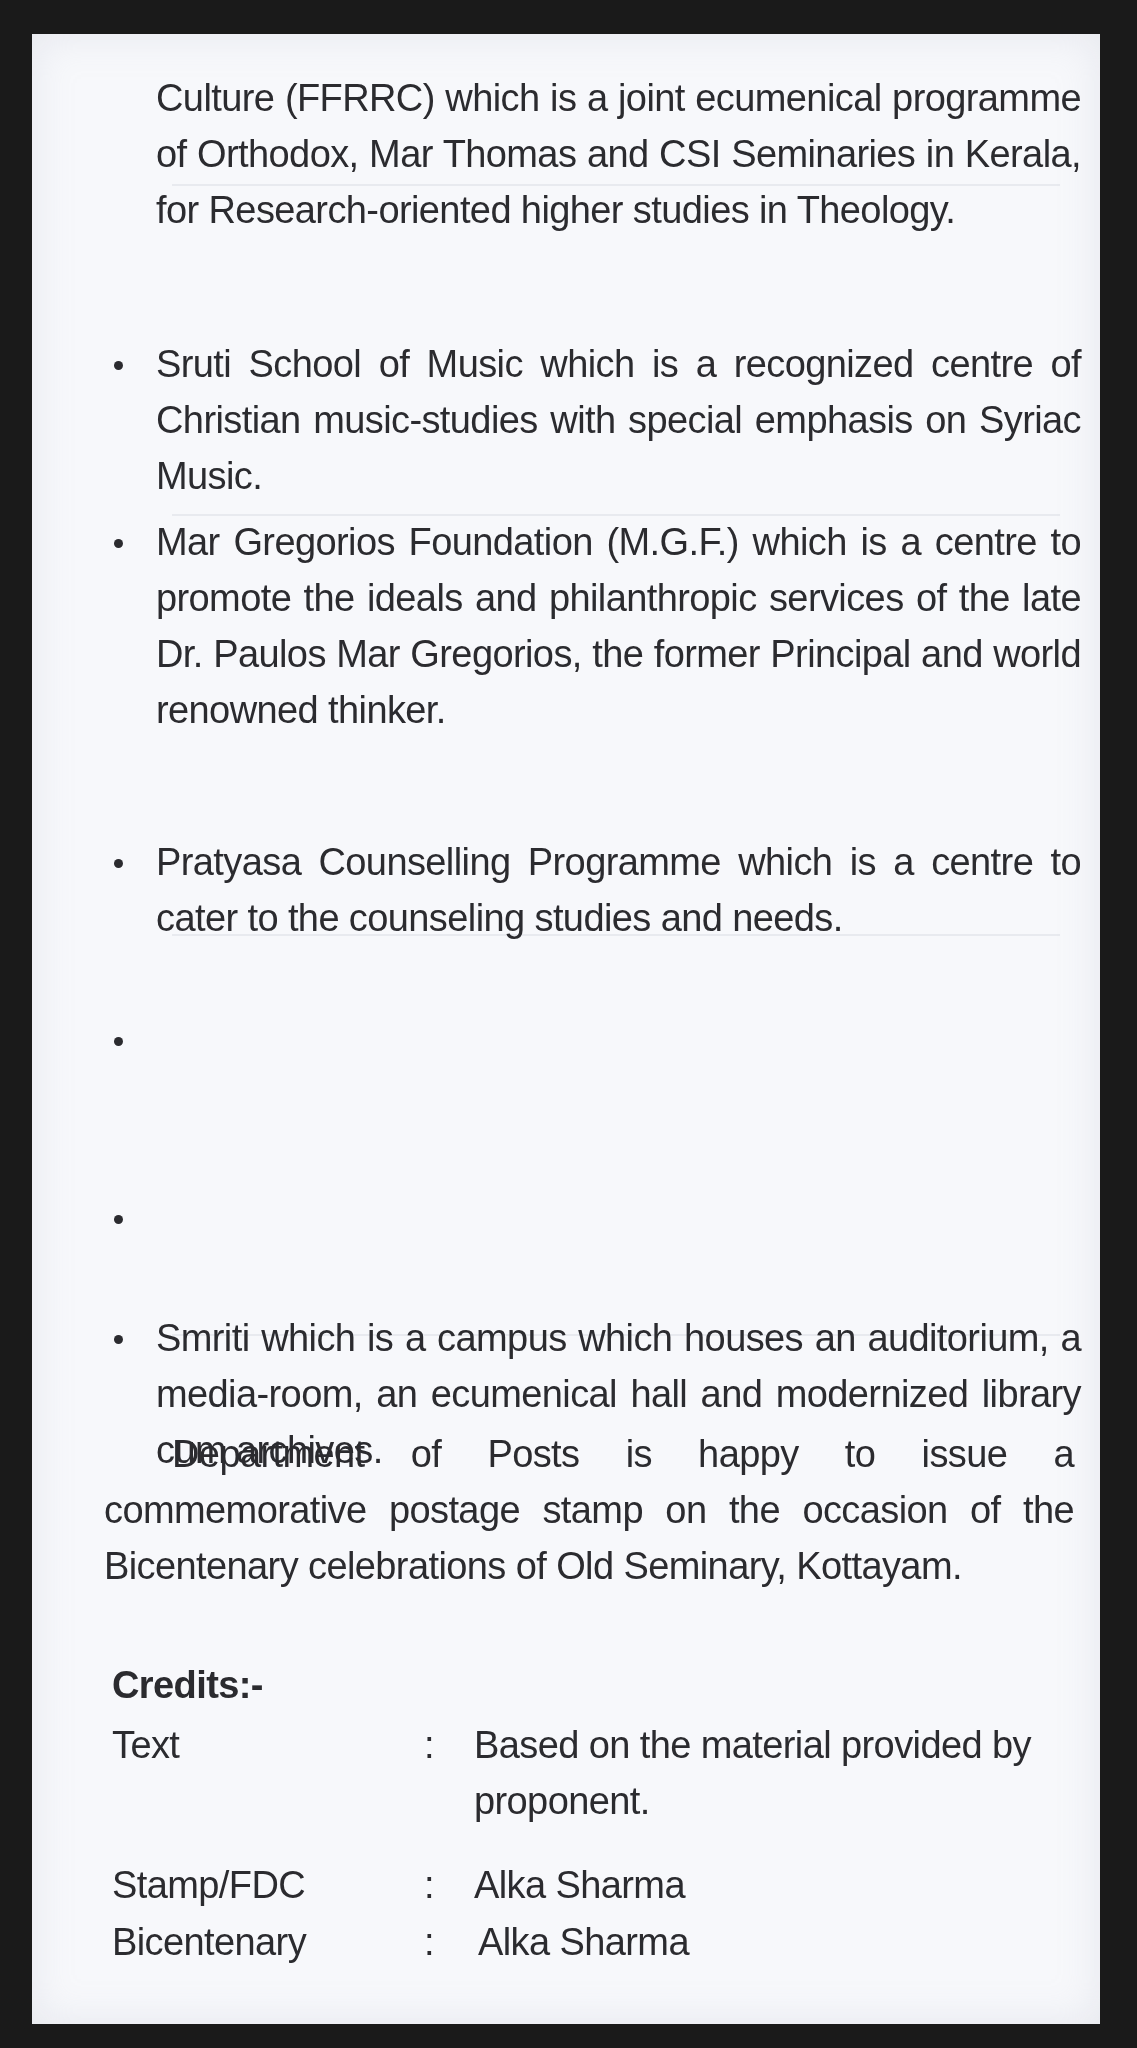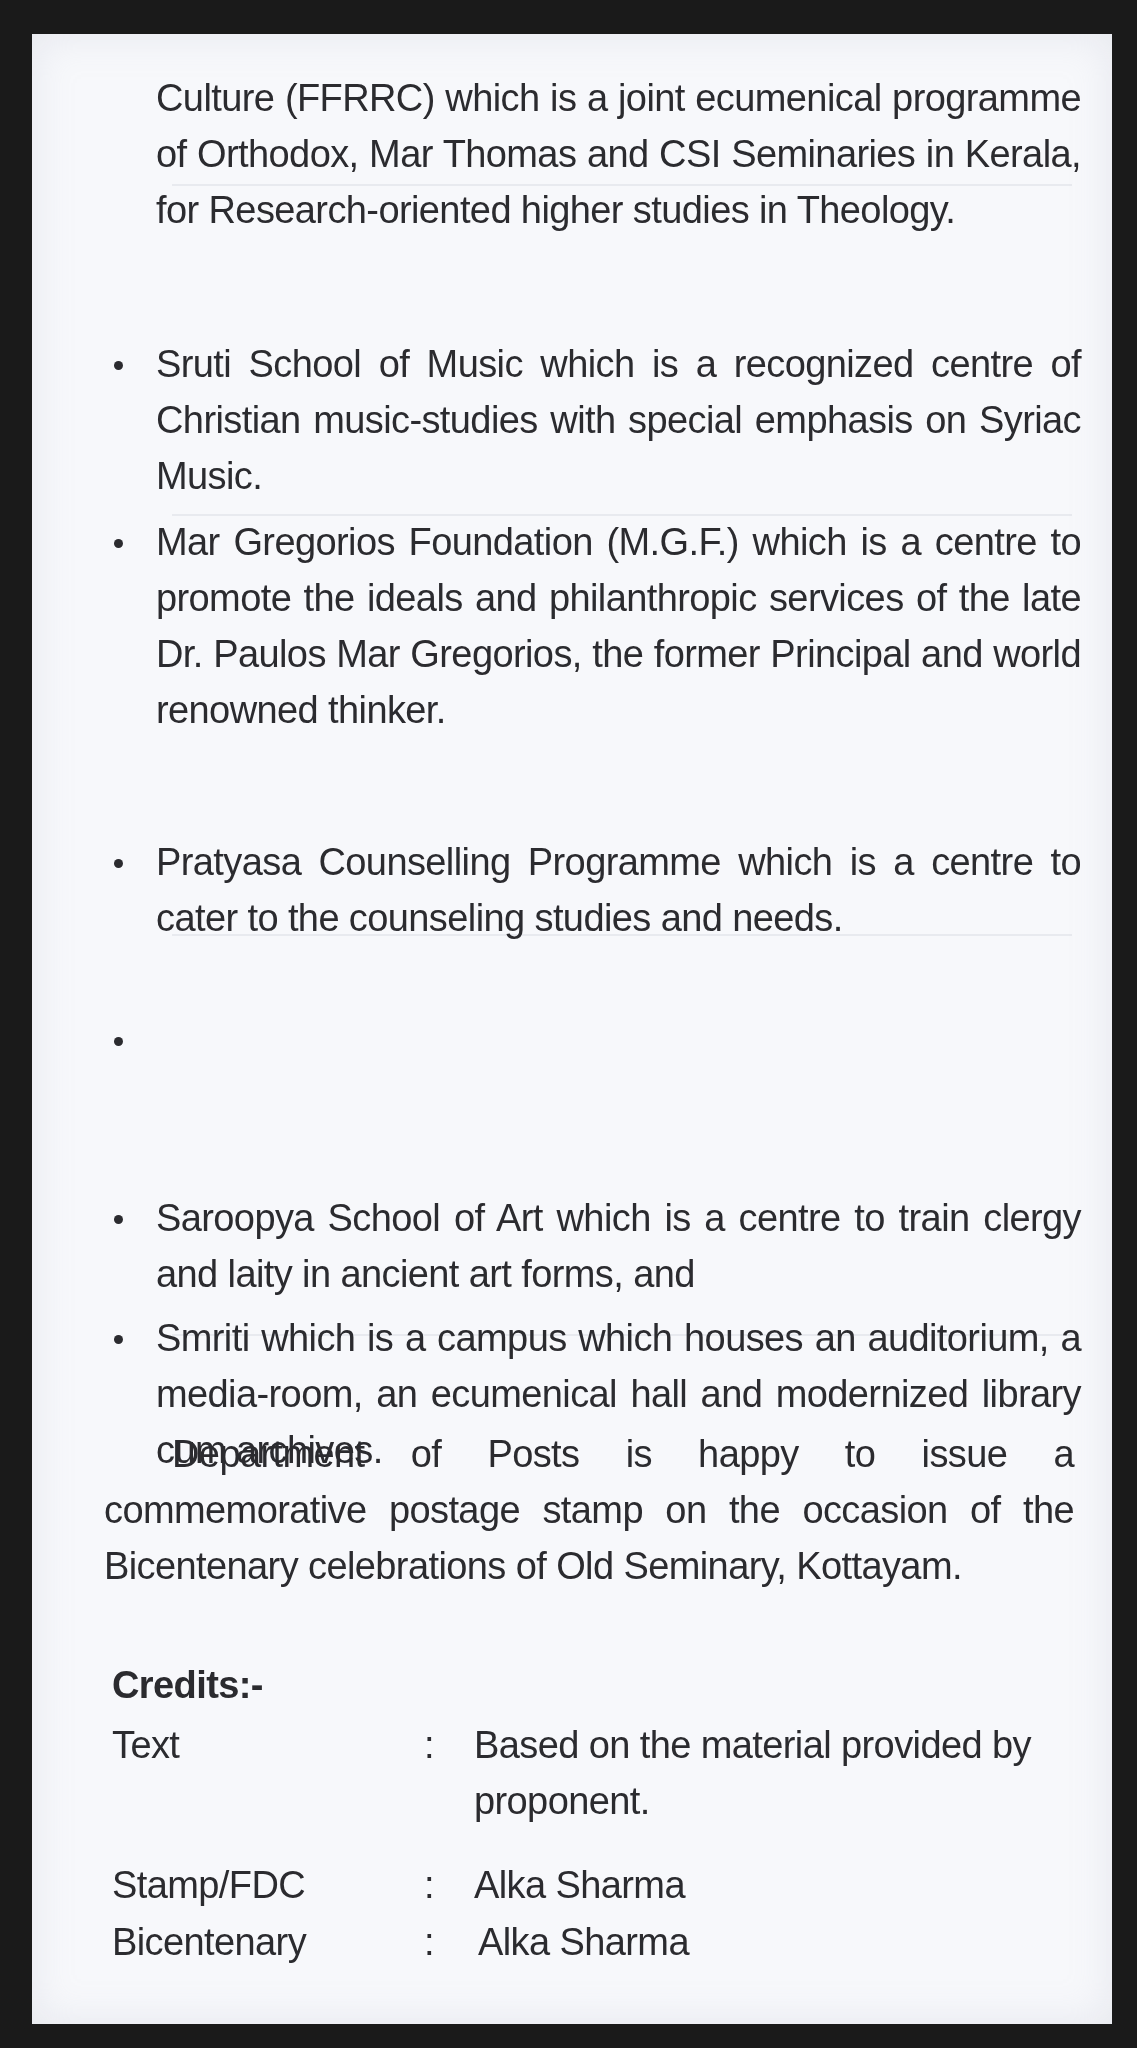--- a/index.html
+++ b/index.html
@@ -4,21 +4,20 @@
 <style>
   html, body { margin:0; padding:0; }
   body {
     width:1137px; height:2048px; background:#1a1a1a; position:relative; overflow:hidden;
     font-family:"Liberation Sans", sans-serif;
   }
   .paper {
     position:absolute; left:32px; top:34px; width:1068px; height:1990px;
     background:#f7f8fb;
     box-shadow: inset 0 0 40px rgba(180,185,200,0.25);
-    padding-left: 12px;
   }
   .ghost {
     position:absolute; left:140px; right:40px; height:2px; background:rgba(150,155,175,0.15);
   }
   .content {
     position:absolute; left:0; top:0; width:100%;
     color:#2b2b2f; font-size:38px; line-height:56px; letter-spacing:-0.6px;
   }
   .para { position:absolute; text-align:justify; text-align-last:left; }
   .intro { left:124px; width:925px; top:36px; }
@@ -44,21 +43,21 @@
   <div class="ghost" style="top:1300px"></div>
 
   <div class="content">
     <div class="para intro">Culture (FFRRC) which is a joint ecumenical programme of Orthodox, Mar Thomas and CSI Seminaries in Kerala, for Research-oriented higher studies in Theology.</div>
 
     <ul class="bullets">
       <li style="top:262px"><span class="dot"></span><span>Sruti School of Music which is a recognized centre of Christian music-studies with special emphasis on Syriac Music.</span></li>
       <li style="top:440px"><span class="dot"></span><span>Mar Gregorios Foundation (M.G.F.) which is a centre to promote the ideals and philanthropic services of the late Dr. Paulos Mar Gregorios, the former Principal and world renowned thinker.</span></li>
       <li style="top:760px"><span class="dot"></span><span>Pratyasa Counselling Programme which is a centre to cater to the counseling studies and needs.</span></li>
       <li style="top:938px"><span class="dot"></span></li>
-      <li style="top:1116px"><span class="dot"></span><span>Saroopya School of Art which is a centre to train clergy and laity in ancient art forms, and</span></li>
+      <li style="top:1116px"><span class="dot"></span></li>
       <li style="top:1236px"><span class="dot"></span><span>Smriti which is a campus which houses an auditorium, a media-room, an ecumenical hall and modernized library cum archives.</span></li>
     </ul>
 
     <div class="para closing">Department of Posts is happy to issue a commemorative postage stamp on the occasion of the Bicentenary celebrations of Old Seminary, Kottayam.</div>
 
     <div class="credits-title">Credits:-</div>
 
     <div class="credit-row" style="top:1683px">
       <span class="label">Text</span>
       <span class="colon">:</span>

